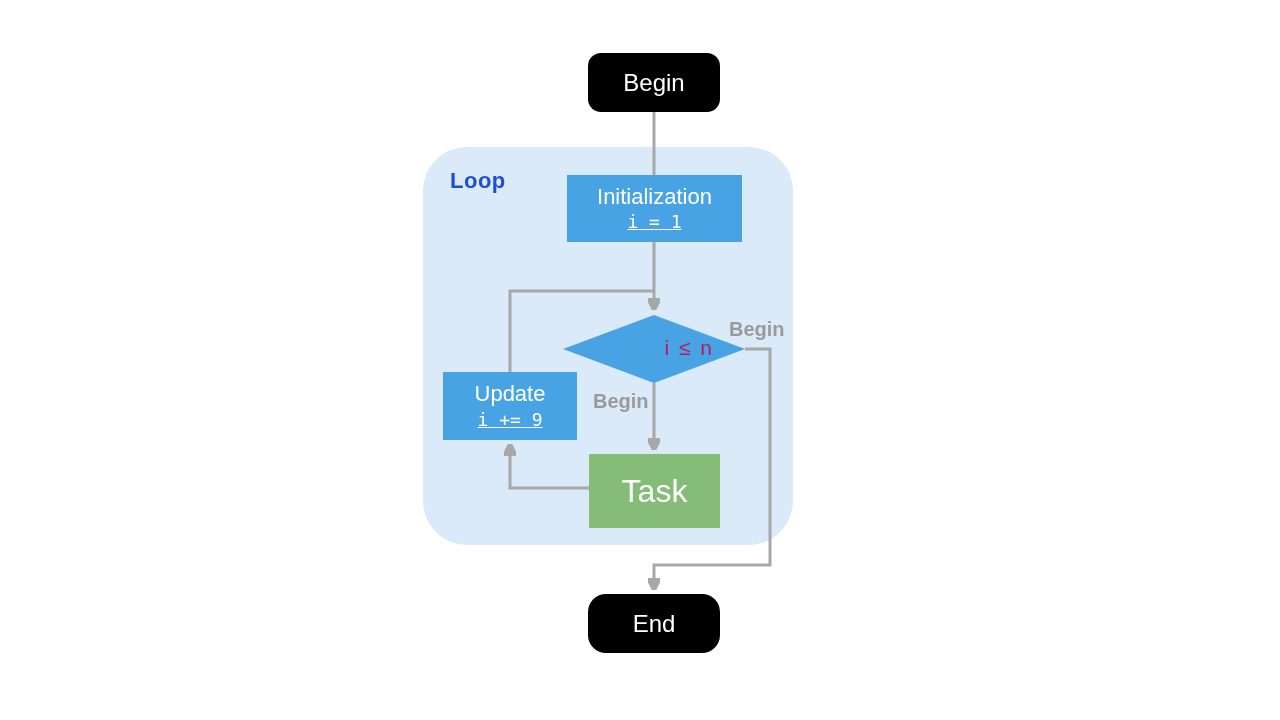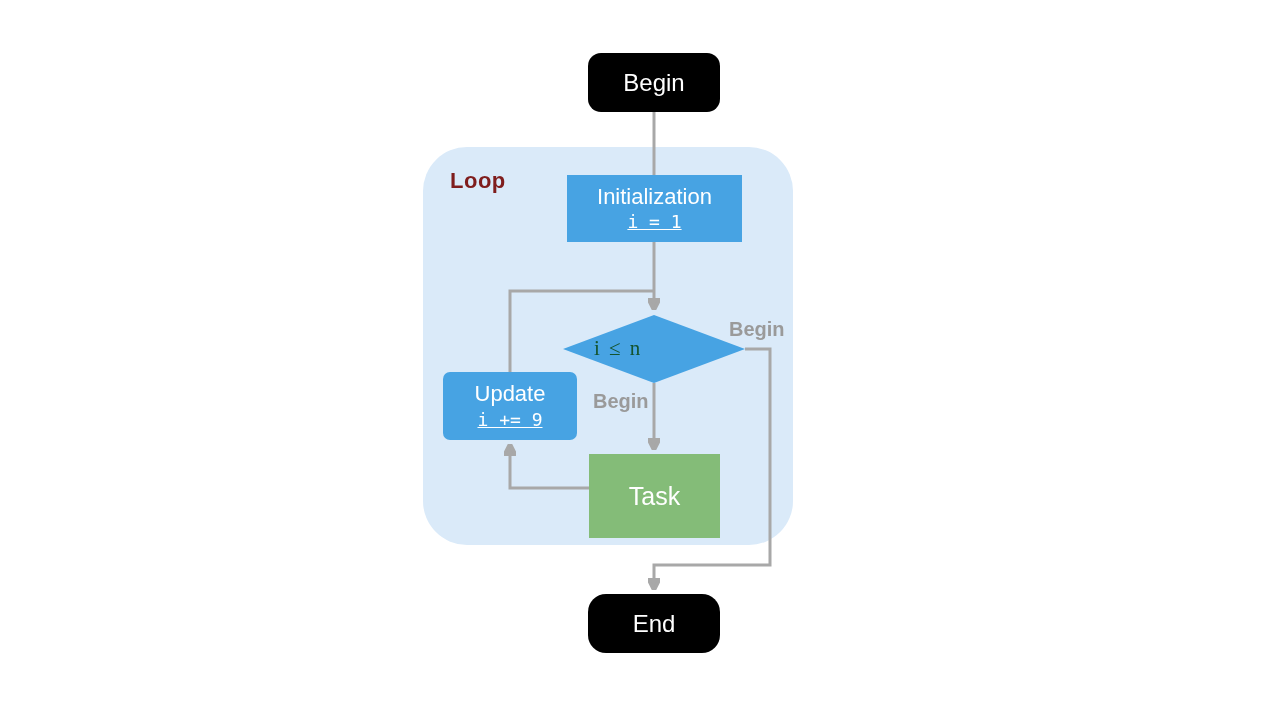--- a/index.html
+++ b/index.html
@@ -16,21 +16,21 @@
     left: 423px; top: 147px;
     width: 370px; height: 398px;
     background: #DAEAF9;
     border-radius: 44px;
   }
   .loop-label {
     position: absolute;
     left: 27px; top: 21px;
     font-size: 22px;
     font-weight: bold;
-    color: #7f1d1d;
+    color: #1d4ed8;
     letter-spacing: 0.5px;
   }
   .edges {
     position: absolute;
     left: 0; top: 0;
     width: 1280px; height: 720px;
   }
   .edges path {
     fill: none;
     stroke: #A8A8A8;
@@ -49,41 +49,41 @@
   .terminal {
     width: 132px; height: 59px;
     background: #000000;
     border-radius: 13px;
     font-size: 24px;
   }
   .node-begin { left: 588px; top: 53px; }
   .node-end   { left: 588px; top: 594px; border-radius: 18px; }
   .process { background: #47A3E3; }
   .node-initialization { left: 567px; top: 175px; width: 175px; height: 67px; }
-  .node-update         { left: 443px; top: 372px; width: 134px; height: 68px; border-radius: 7px; }
+  .node-update         { left: 443px; top: 372px; width: 134px; height: 68px; }
   .node-task {
     left: 589px; top: 454px;
-    width: 131px; height: 84px;
+    width: 131px; height: 74px;
     background: #84BC78;
-    font-size: 25px;
+    font-size: 32px;
   }
   .node .title { font-size: 22px; line-height: 1.25; }
   .node .code {
     font-family: "DejaVu Sans Mono", monospace;
     font-size: 18px;
     line-height: 1.35;
     text-decoration: underline;
   }
   .condition-label {
     position: absolute;
     left: 594px; top: 336px;
     width: 120px;
-    text-align: left;
-    color: #14532d;
-    font-family: Liberation Serif, serif;
+    text-align: right;
+    color: #be185d;
+    font-family: Liberation Sans, sans-serif;
     font-size: 21px;
     letter-spacing: 2px;
   }
   .branch-label {
     position: absolute;
     font-size: 20px;
     font-weight: bold;
     color: #9A9A9A;
   }
   .branch-true  { left: 593px; top: 390px; }

